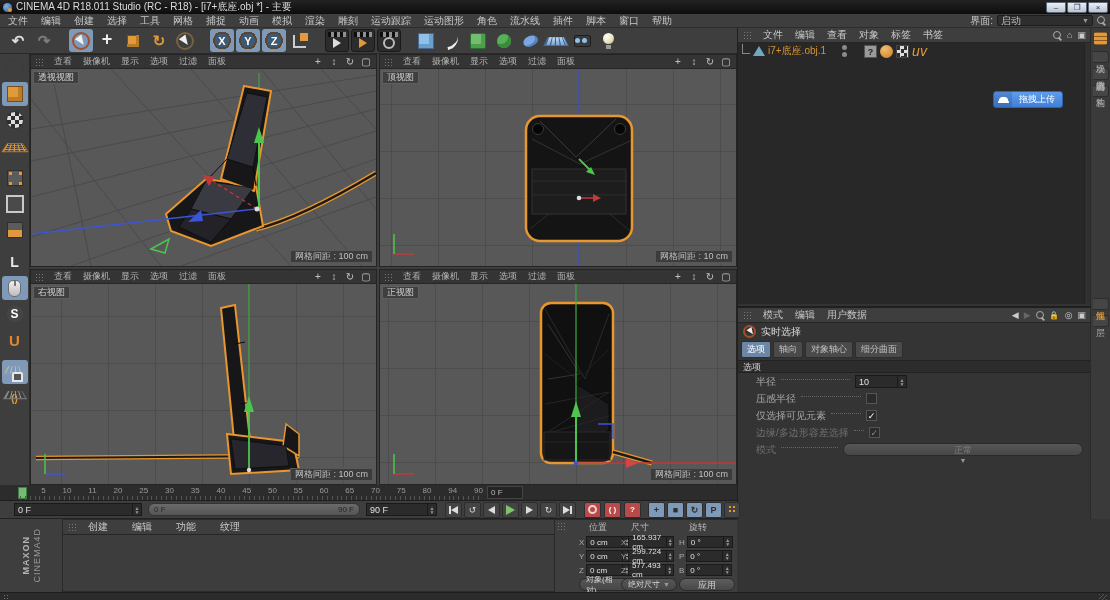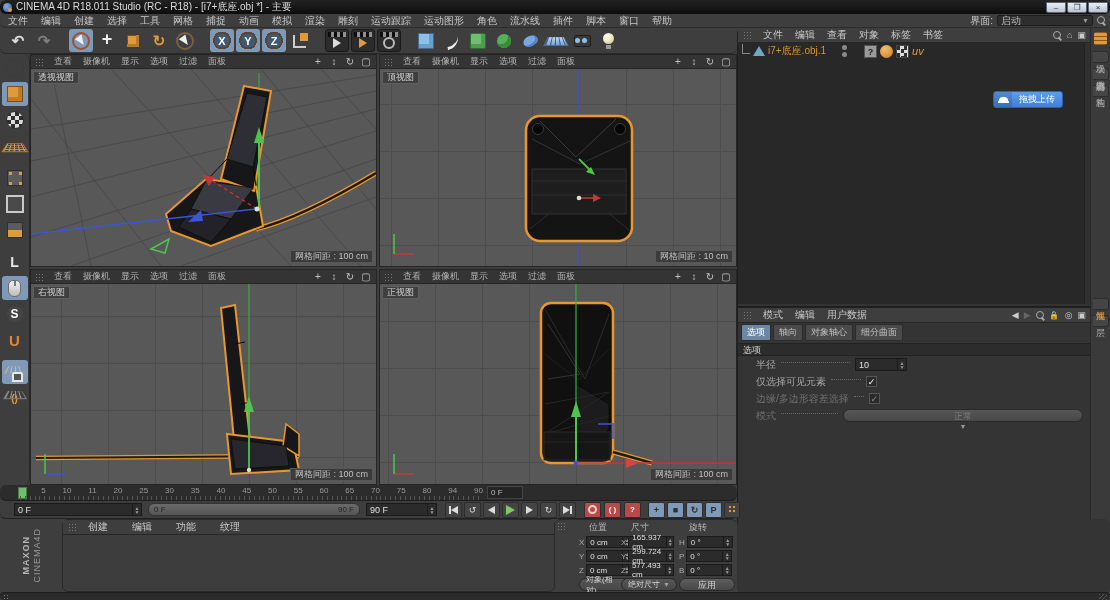--- a/index.html
+++ b/index.html
@@ -1,18 +1,18 @@
 <!DOCTYPE html>
 <html><head>
 <meta charset="utf-8">
 <style>
   * { margin:0; padding:0; box-sizing:border-box; }
   html,body { width:1110px; height:600px; overflow:hidden; background:#3e3e3e;
     font-family:"Liberation Sans",sans-serif; font-size:11px; color:#ccc; }
-  .abs { position:absolute;border-radius:6px; }
+  .abs { position:absolute; }
 
   
   #titlebar { left:0; top:0; width:1110px; height:14px; background:linear-gradient(#222,#0d0d0d);
     display:flex; align-items:center; padding-left:3px; color:#ddd; font-size:10px; }
   #app-icon { width:9px; height:9px; border-radius:50%; background:radial-gradient(circle at 35% 35%, #7fb0e0, #2d5a9e); margin-right:4px; position:relative; }
   #app-icon::after { content:""; position:absolute; right:0; bottom:0; width:4px; height:4px; border-radius:50%; background:#e09a3c; }
   .winbtns { margin-left:auto; display:flex; gap:1px; padding-right:2px; }
   .winbtn { width:20px; height:11px; background:linear-gradient(#e8eef5,#b9c6d6); border:1px solid #5a6675; border-radius:0 0 2px 2px;
     color:#333; font-size:8px; line-height:9px; text-align:center; }
 
@@ -135,21 +135,21 @@
   .om-row { display:flex; align-items:center; height:16px; padding-left:4px; gap:3px; }
   .tree-elbow { width:8px; height:10px; border-left:1px solid #888; border-bottom:1px solid #888; margin-bottom:5px; }
   .obj-icon { width:0; height:0; border-left:6px solid transparent; border-right:6px solid transparent; border-bottom:10px solid #6fa8c2; }
   .obj-name { color:#d79433; font-size:10px; }
   .vis-dots { width:14px; display:flex; flex-direction:column; align-items:center; gap:2px; margin-left:8px; }
   .vis-dots i { width:5px; height:5px; border-radius:50%; background:#8a8a8a; }
   .tags { display:flex; gap:3px; align-items:center; margin-left:10px; }
   .tag-question { width:13px; height:13px; background:#9a9a9a; border:1px solid #555; color:#222; font-size:9px; font-weight:bold; text-align:center; line-height:12px; }
   .tag-material { width:13px; height:13px; border-radius:50%; background:radial-gradient(circle at 35% 30%, #f0c070, #d07a1e); }
   .tag-uvw { width:13px; height:13px; border:1px solid #444; background:conic-gradient(#ddd 25%, #2e2e2e 0 50%, #ddd 0 75%, #2e2e2e 0); background-size:7px 7px; }
-  .tag-text { color:#e09a3c; font-size:11px; font-style:italic; }
+  .tag-text { color:#e09a3c; font-size:14px; font-style:italic; }
   #upload-btn { position:absolute; right:28px; top:48px; height:17px; display:flex; align-items:center; background:linear-gradient(#5f9ceb,#3f7fd8); border:1px solid #2d62b0; border-radius:3px; overflow:hidden; }
   #upload-cloud { width:18px; height:100%; display:flex; align-items:center; justify-content:center; background:rgba(0,0,0,.12); }
   #upload-cloud::before { content:""; width:9px; height:5px; background:#fff; border-radius:5px 5px 2px 2px; box-shadow:-2px 2px 0 -1px #fff, 2px 2px 0 -1px #fff; }
   #upload-label { color:#fff; font-size:9px; padding:0 7px; }
   #om-scroll { position:absolute; right:0; top:15px; bottom:0; width:7px; background:#303030; border-left:1px solid #222; }
 
   #am { position:absolute; left:0; top:278px; width:353px; height:286px; background:#343434; border-top:2px solid #1f1f1f; }
   #am-tool { display:flex; align-items:center; gap:5px; height:17px; padding-left:5px; color:#ddd; font-size:10px; }
   .tool-icon { width:13px; height:13px; border:2px solid #a34f2a; border-radius:50%; position:relative; }
   .tool-icon::after { content:""; position:absolute; left:3px; top:1px; width:0; height:0; border-left:3px solid transparent; border-right:3px solid transparent; border-top:7px solid #eee; transform:rotate(-35deg); }
@@ -567,38 +567,48 @@
         </div>
       <div class="pane-right">
         <span>◀</span>
         <span style="color:#666">▶</span>
         <div class="mag"></div>
         <span style="font-size:8px">🔒</span>
         <span>◎</span>
         <span>▣</span>
       </div>
     </div>
+    <div id="am-tool">
+      <div class="tool-icon"></div>
+      <span>实时选择</span>
+    </div>
     <div id="am-tabs">
         <div class="am-tab active">选项</div>
         <div class="am-tab">轴向</div>
         <div class="am-tab">对象轴心</div>
         <div class="am-tab">细分曲面</div>
       </div>
     <div id="am-section">选项</div>
     <div class="am-row">
       <span>半径</span>
       <div class="leader"></div>
       <div class="num-field" style="width:52px">
         <span>10</span>
         <div class="spin">
             <span>▲</span>
             <span>▼</span>
           </div>
       </div>
       <div style="width:176px"></div>
+    </div>
+    <div class="am-row">
+      <span>压感半径</span>
+      <div class="leader" style="max-width:60px"></div>
+      <div class="checkbox"></div>
+      <div style="flex:1"></div>
     </div>
     <div class="am-row">
       <span>仅选择可见元素</span>
       <div class="leader" style="max-width:30px"></div>
       <div class="checkbox">✓</div>
       <div style="flex:1"></div>
     </div>
     <div class="am-row dim">
       <span>边缘/多边形容差选择</span>
       <div class="leader" style="max-width:10px"></div>

